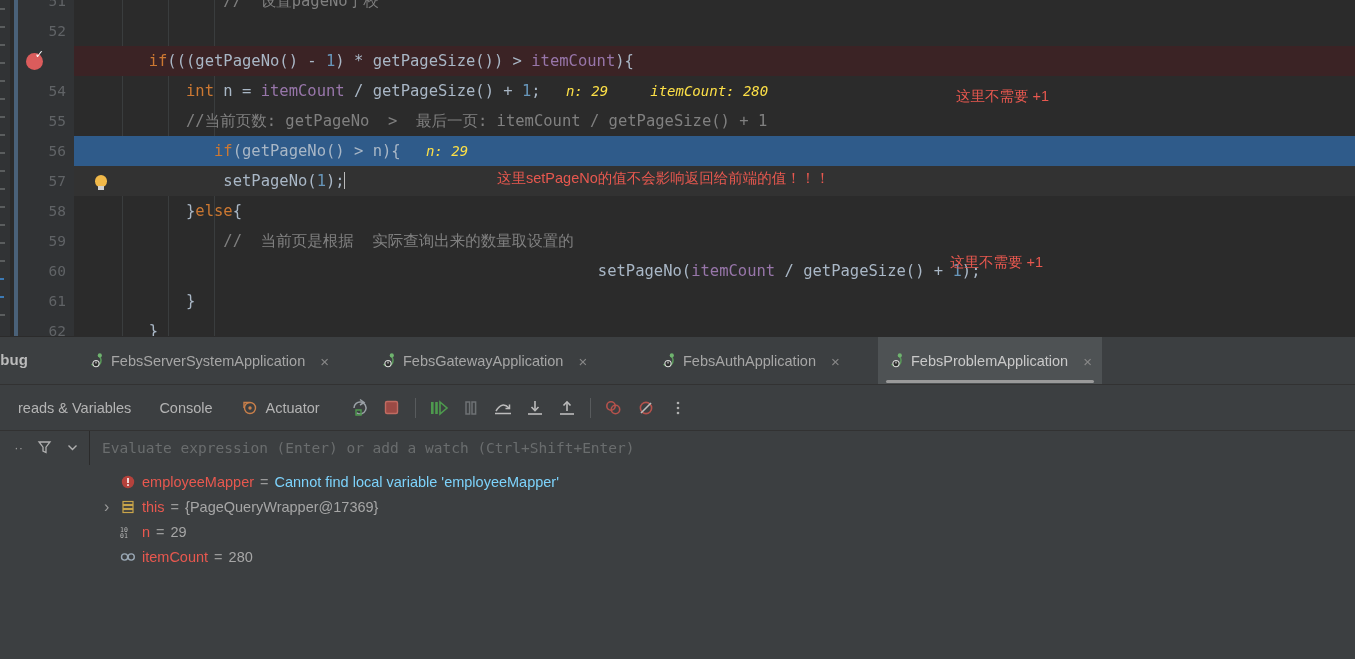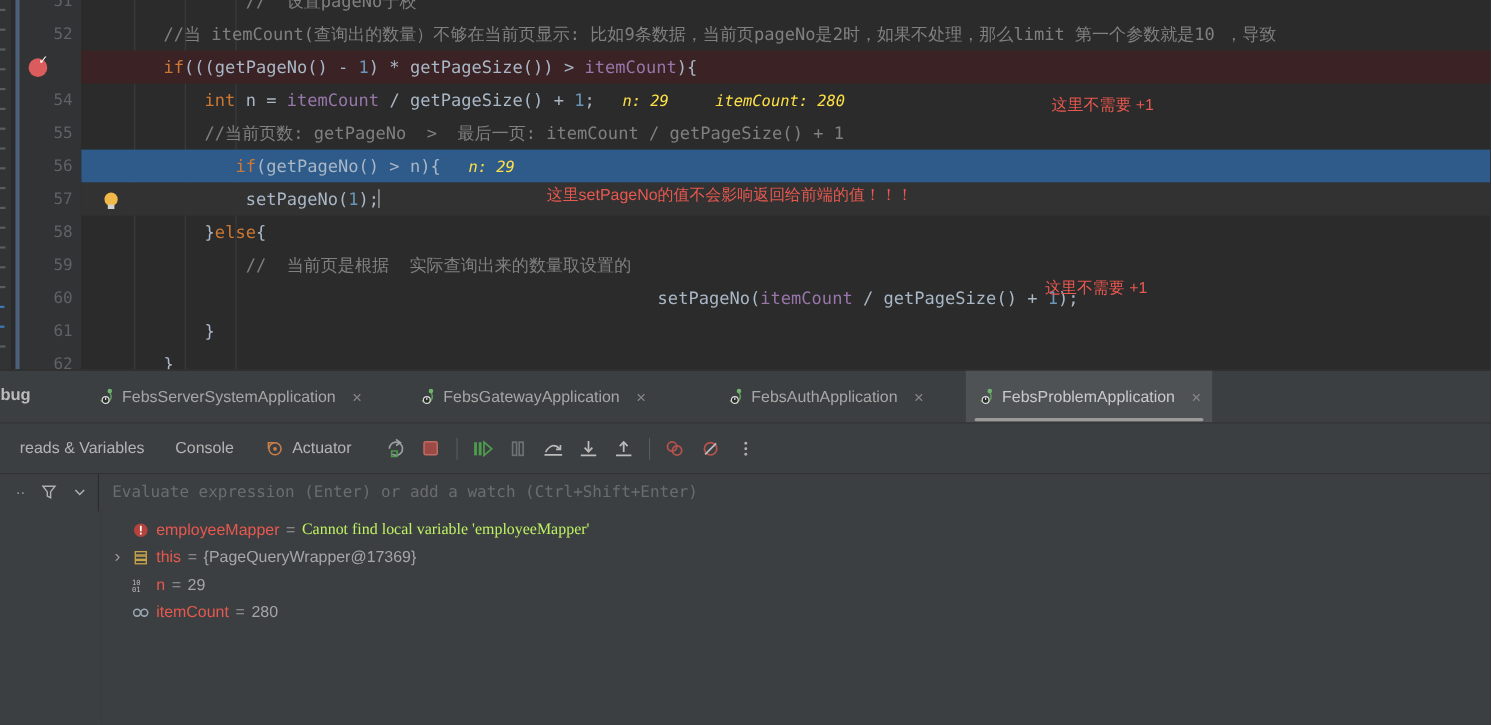--- a/index.html
+++ b/index.html
@@ -163,21 +163,21 @@
     position: absolute; left: 92px; top: 464px; right: 0; bottom: 0;
     background: #3c3f41; padding-top: 5px;
   }
   .var-row {
     height: 25px; display: flex; align-items: center;
     font-size: 14.5px; padding-left: 28px; gap: 6px;
   }
   .var-name  { color: #e8584f; }
   .var-eq    { color: #9a9a9a; }
   .var-val   { color: #a6a6a6; }
-  .var-err   { color: #bef264; font-family: Liberation Serif, serif; }
+  .var-err   { color: #7dd3fc; }
   .expander  { position: absolute; left: 12px; color: #9a9a9a; font-size: 12px; }
   .vicon { width: 16px; height: 16px; flex: 0 0 16px; display:flex;
            align-items:center; justify-content:center; }
 
   .panel-divider {
     position: absolute; left: 92px; top: 464px; width: 1px; bottom: 0;
     background: #2b2b2b;
   }
 </style>
 </head>
@@ -219,21 +219,20 @@
         <div class="row" style="top: 226px;">59</div>
         <div class="row" style="top: 256px;">60</div>
         <div class="row" style="top: 286px;">61</div>
         <div class="row" style="top: 316px;">62</div>
       </div>
     <div class="code-area">
       <div class="fold" style="left:48px"></div>
       <div class="fold" style="left:94px"></div>
       <div class="fold" style="left:140px"></div>
     <div class="row code-row" style="top: -14px;"><span class="cmt">                //  设置pageNo于校</span></div>
-        <div class="row code-row" style="top: 16px;"><span class="cmt">        //当 itemCount(查询出的数量）不够在当前页显示: 比如9条数据，当前页pageNo是2时，如果不处理，那么limit 第一个参数就是10 ，导致</span></div>
         <div class="row code-row bp" style="top: 46px;"><span class="pun">        </span><span class="kw">if</span><span class="pun">(((getPageNo() - </span><span class="num">1</span><span class="pun">) * getPageSize()) &gt; </span><span class="fld">itemCount</span><span class="pun">){</span></div>
         <div class="row code-row" style="top: 76px;"><span class="pun">            </span><span class="kw">int</span><span class="pun"> n = </span><span class="fld">itemCount</span><span class="pun"> / getPageSize() + </span><span class="num">1</span><span class="pun">;</span><span class="hint">   n: 29     itemCount: 280</span></div>
         <div class="row code-row" style="top: 106px;"><span class="cmt">            //当前页数: getPageNo  &gt;  最后一页: itemCount / getPageSize() + 1</span></div>
         <div class="row code-row sel" style="top: 136px; padding-left: 28px;"><span class="pun">            </span><span class="kw">if</span><span class="pun">(getPageNo() &gt; n){</span><span class="hint">   n: 29</span></div>
         <div class="row code-row cur" style="top: 166px;"><span class="pun">                setPageNo(</span><span class="num">1</span><span class="pun">);</span><span class="caret"></span></div>
         <div class="row code-row" style="top: 196px;"><span class="pun">            }</span><span class="kw">else</span><span class="pun">{</span></div>
         <div class="row code-row" style="top: 226px;"><span class="cmt">                //  当前页是根据  实际查询出来的数量取设置的</span></div>
         <div class="row code-row" style="top: 256px; text-align: center;"><span class="pun">                setPageNo(</span><span class="fld">itemCount</span><span class="pun"> / getPageSize() + </span><span class="num">1</span><span class="pun">);</span></div>
         <div class="row code-row" style="top: 286px;"><span class="pun">            }</span></div>
         <div class="row code-row" style="top: 316px;"><span class="pun">        }</span></div>

